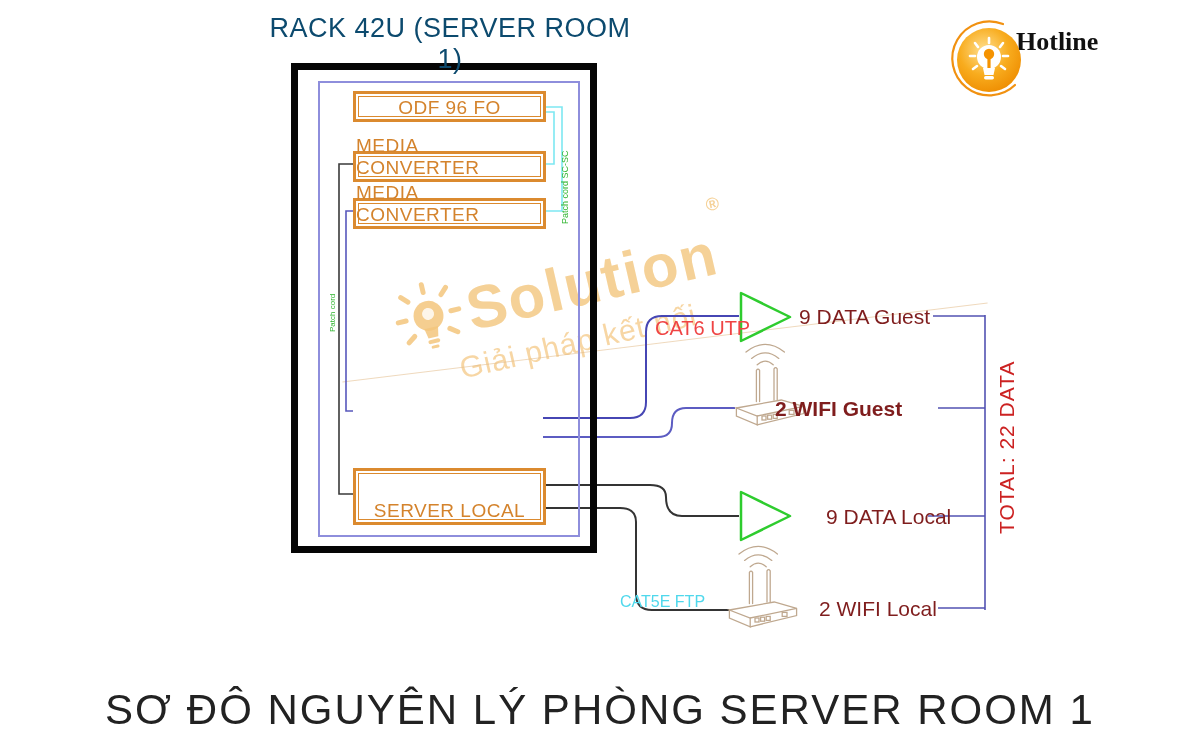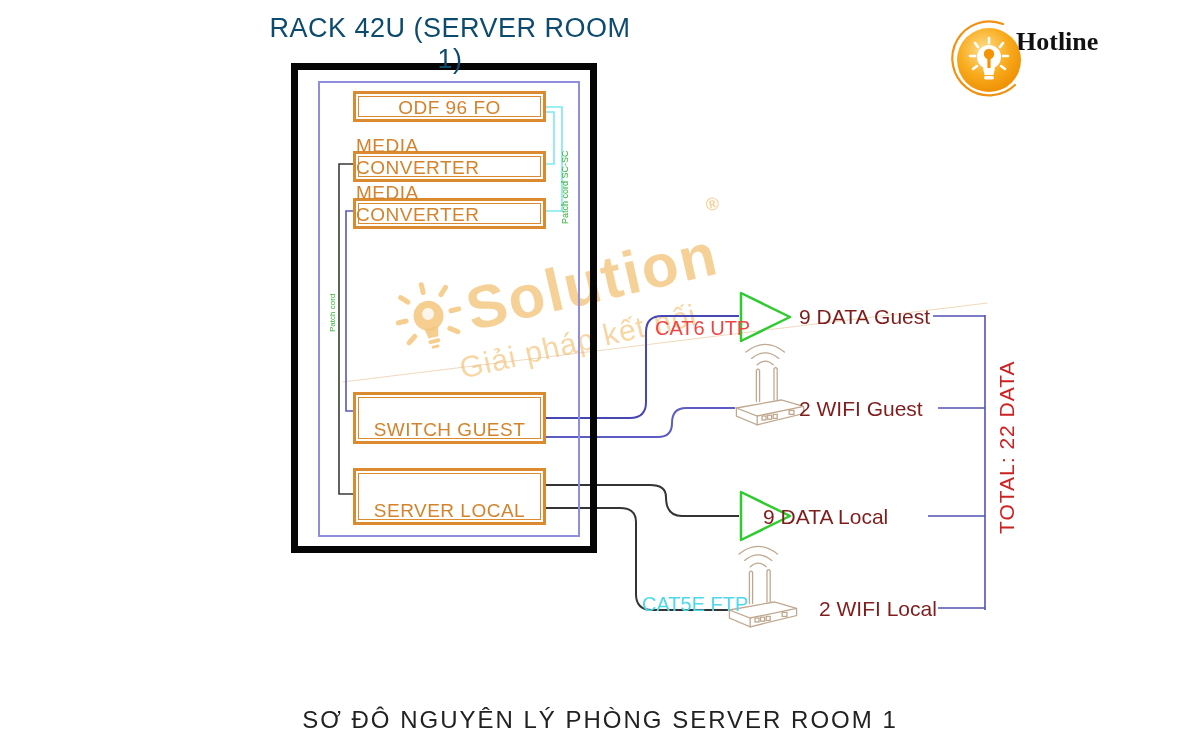--- a/index.html
+++ b/index.html
@@ -23,34 +23,34 @@
   .b-sg{top:392px;height:46px;}
   .b-sl{top:468px;height:51px;}
 
   
   .vtext{writing-mode:vertical-rl;transform:rotate(180deg);color:#2FB52F;}
   .patch-right{left:560px;top:126px;height:98px;font-size:9px;}
   .patch-left{left:328px;top:288px;height:44px;font-size:8px;}
 
   
   .lbl-cat6{left:655px;top:317px;font-size:20px;color:#ef4444;}
-  .lbl-cat5e{left:642px;top:593px;font-size:20px;color:#4FD8EC;}
+  .lbl-cat5e{left:620px;top:593px;font-size:16px;color:#4FD8EC;}
 
   
   .ep{font-size:21px;color:#7f1d1d;white-space:nowrap;}
   .ep-dg{left:799px;top:305px;}
-  .ep-wg{left:799px;top:397px;}
-  .ep-dl{left:763px;top:505px;}
+  .ep-wg{left:775px;top:397px;font-weight:bold;}
+  .ep-dl{left:826px;top:505px;}
   .ep-wl{left:819px;top:597px;}
 
   .lbl-total{left:995px;top:382px;height:152px;writing-mode:vertical-rl;transform:rotate(180deg);
              font-size:21px;color:#CC2222;letter-spacing:1px;white-space:nowrap;}
 
   
-  .title-bottom{left:20px;top:706px;width:1160px;text-align:center;font-size:24px;color:#222;letter-spacing:2px;white-space:nowrap;}
+  .title-bottom{left:20px;top:686px;width:1160px;text-align:center;font-size:42px;color:#222;letter-spacing:2px;white-space:nowrap;}
 
   
   .wm{left:400px;top:238px;width:400px;height:210px;transform:rotate(-13deg);color:rgba(243,197,125,.8);pointer-events:none;}
   .wm-row{display:flex;align-items:center;}
   .wm-brand{font-size:60px;font-weight:bold;letter-spacing:2px;}
   .wm-reg{font-size:18px;vertical-align:top;position:relative;top:-24px;}
   .wm-tag{font-size:30px;margin:-4px 0 0 58px;letter-spacing:1px;color:rgba(243,197,125,.7);}
   .wm-line{left:340px;top:342px;width:650px;height:1px;background:rgba(225,185,135,.55);transform:rotate(-7deg);}
 
   
@@ -147,23 +147,20 @@
   <div class="abs rack-inner"></div>
 
   <div class="abs devbox b-odf">
       <span>ODF 96 FO</span>
     </div>
   <div class="abs devbox b-mc1">
       <span>MEDIA CONVERTER</span>
     </div>
   <div class="abs devbox b-mc2">
       <span>MEDIA CONVERTER</span>
-    </div>
-  <div class="abs devbox b-sg">
-      <span>SWITCH GUEST</span>
     </div>
   <div class="abs devbox b-sl">
       <span>SERVER LOCAL</span>
     </div>
 
   <div class="abs vtext patch-right">Patch cord SC-SC</div>
   <div class="abs vtext patch-left">Patch cord</div>
 
   <div class="abs title-top">RACK 42U (SERVER ROOM 1)</div>
 

